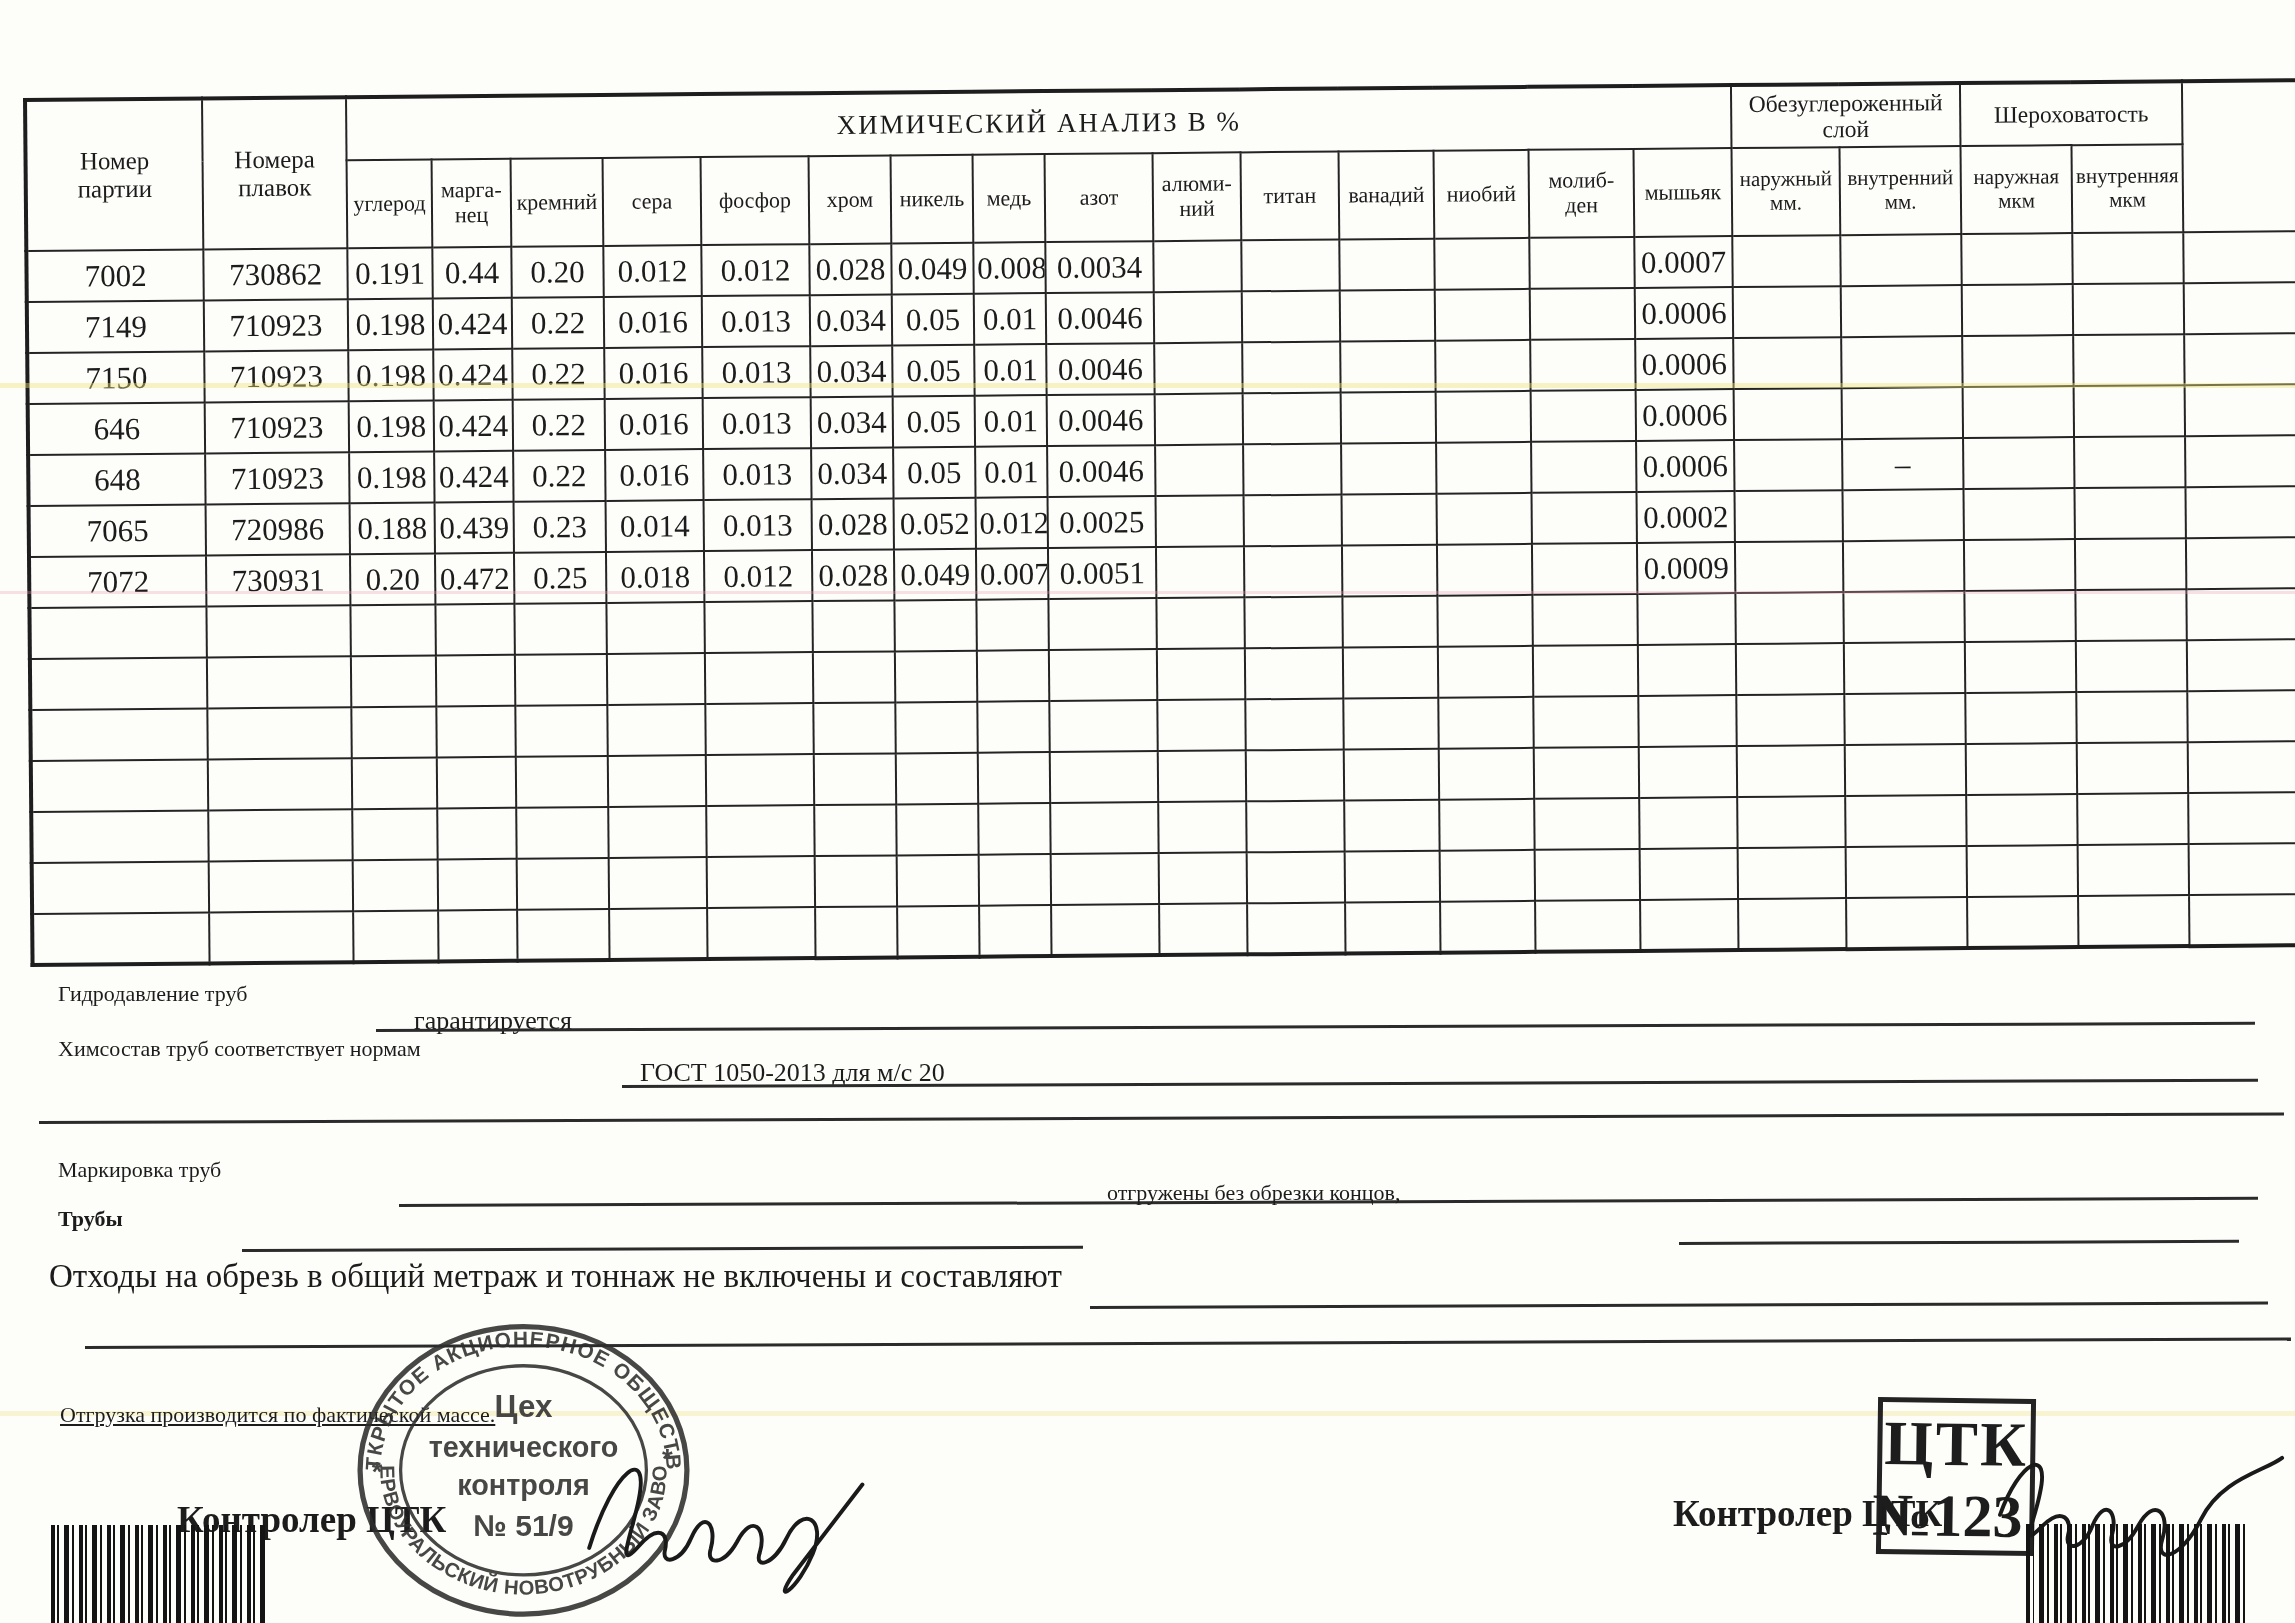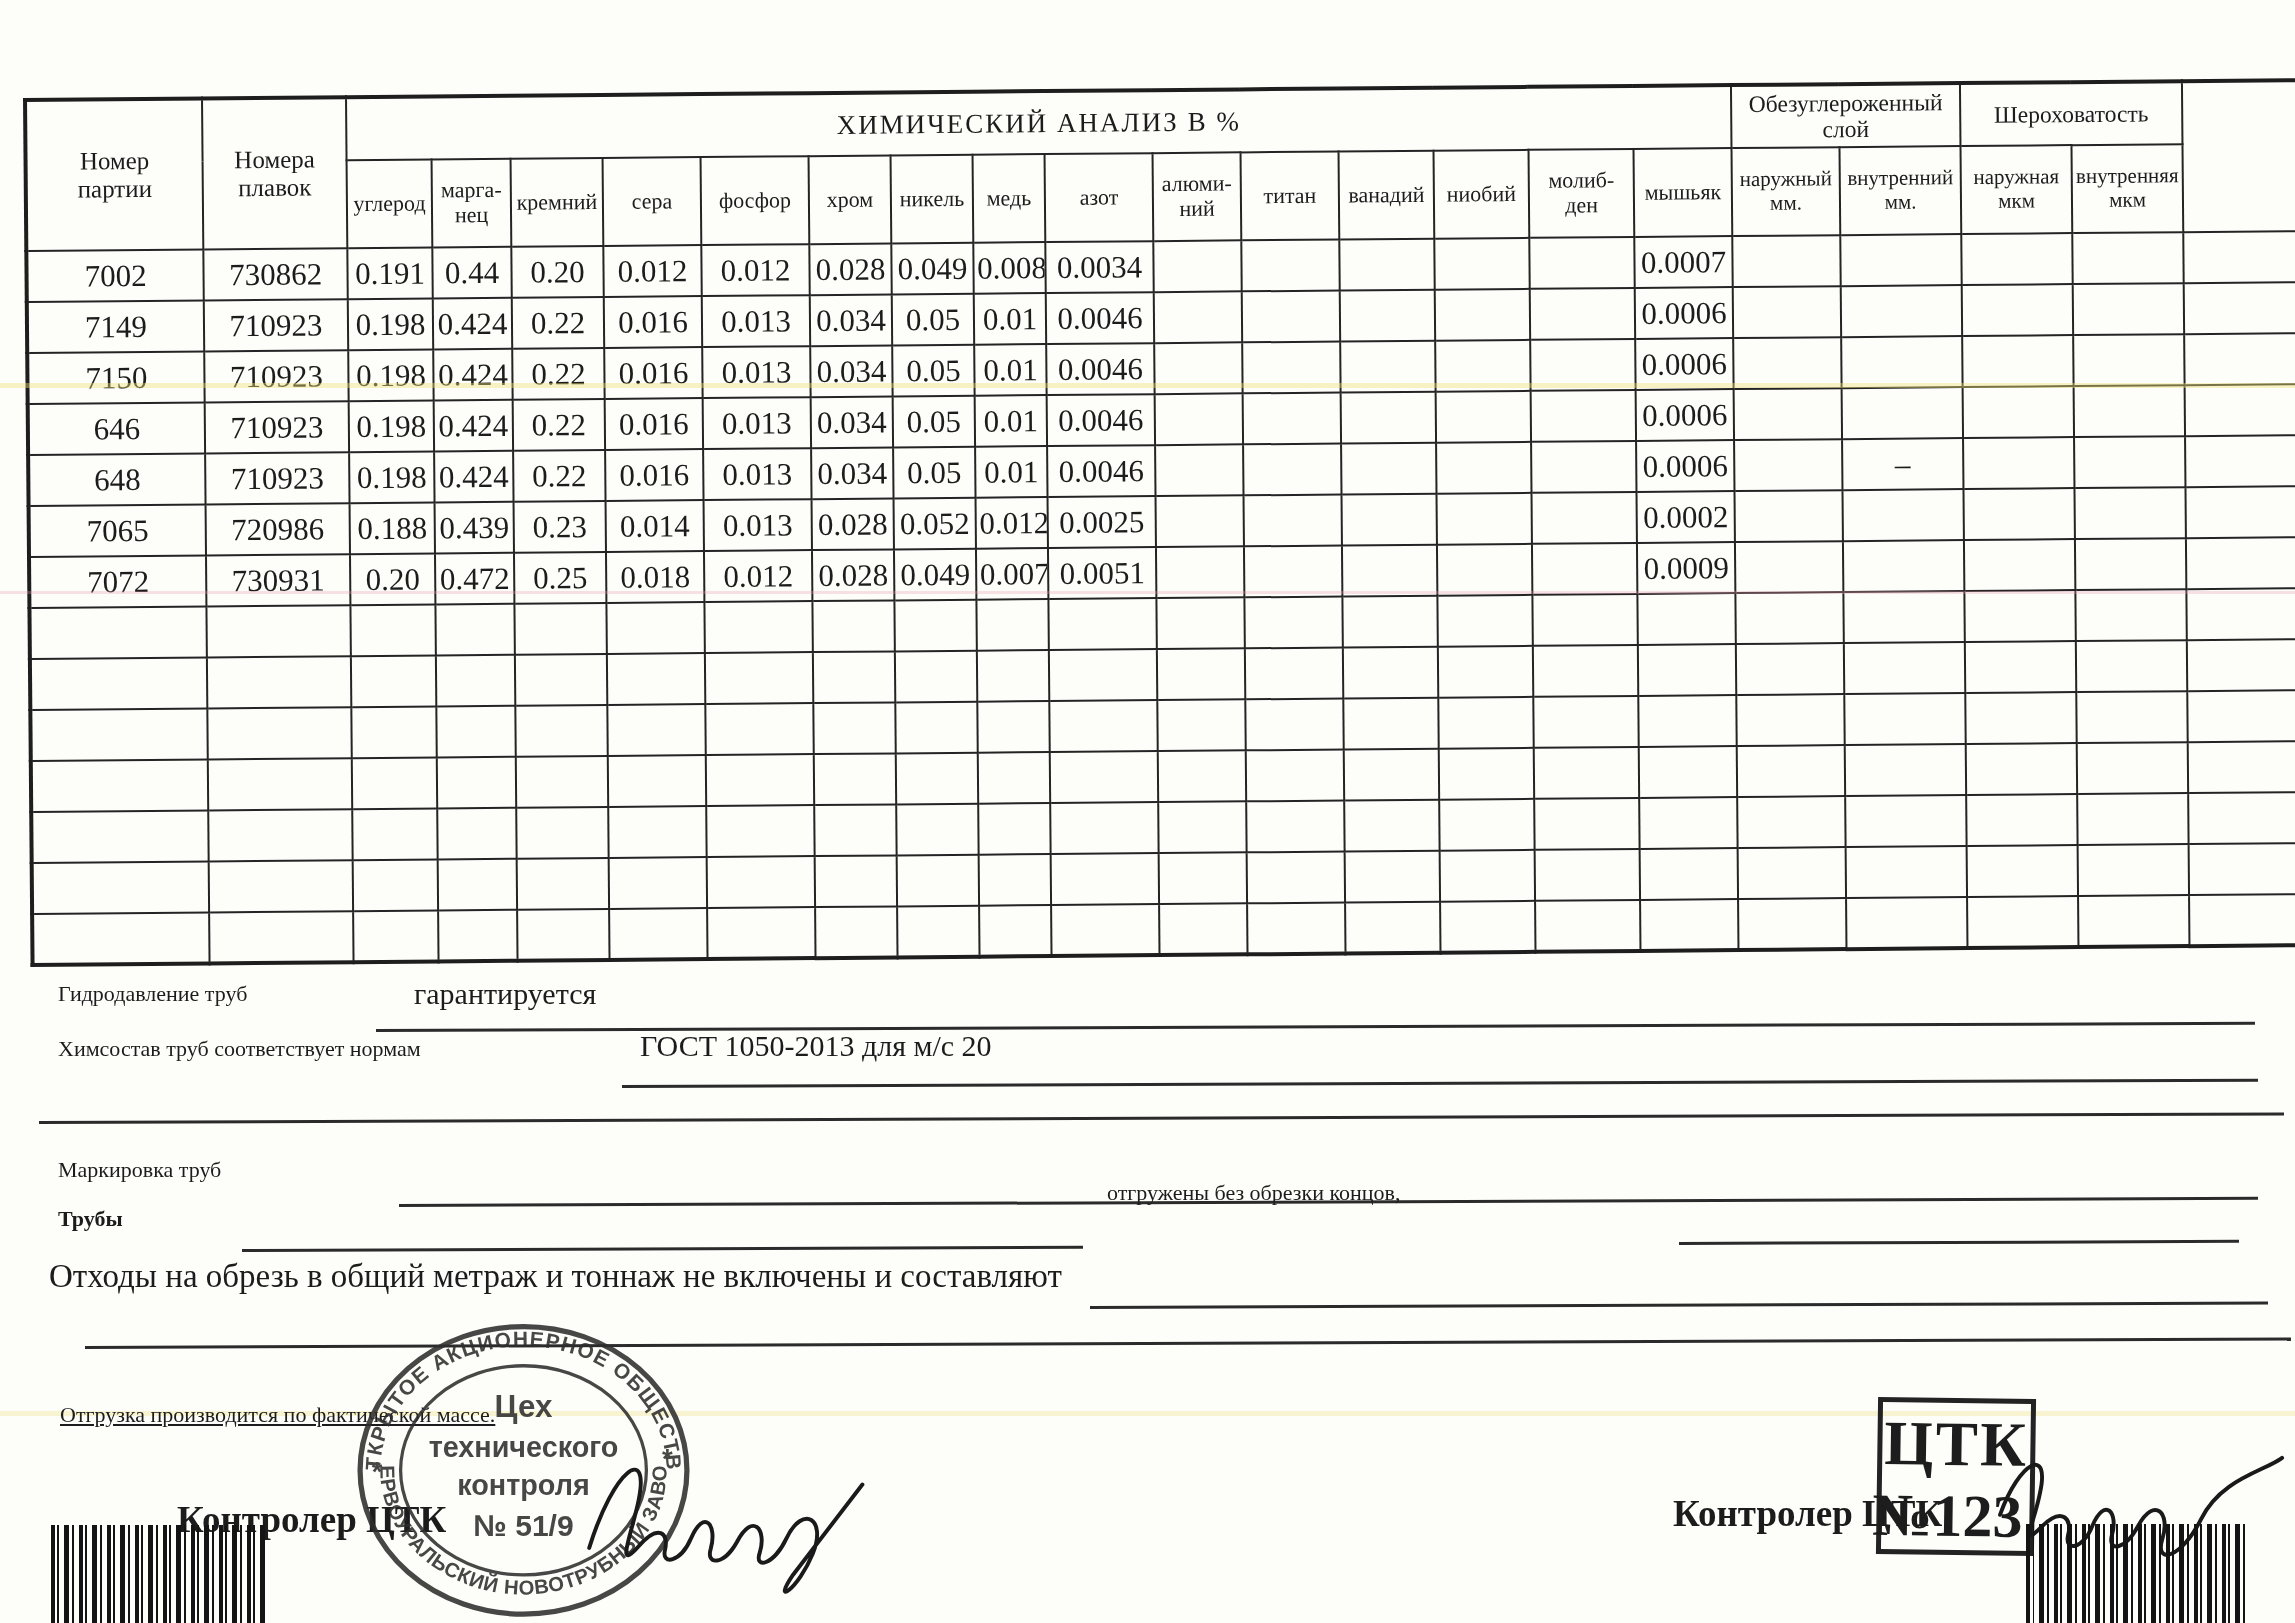--- a/index.html
+++ b/index.html
@@ -35,21 +35,21 @@
   .th-sub{font-size:21px;}
   tbody tr{height:51px;}
   tbody td{font-size:31px;}
   
   .scanline{position:absolute;left:0;width:2295px;pointer-events:none;}
   .sl-y1{top:383px;height:4.6px;background:rgba(236,226,120,0.42);}
   .sl-p1{top:591px;height:3.3px;background:rgba(233,158,180,0.30);}
   .sl-y2{top:1411px;height:5.2px;background:rgba(242,233,160,0.45);}
   
   .lbl{position:absolute;font-size:22px;white-space:nowrap;}
-  .val{position:absolute;font-size:30px;white-space:nowrap;}
+  .val{position:absolute;font-size:26px;white-space:nowrap;margin-top:29px;}
   .lbl-waste{font-size:33px;}
   .sig-lbl{position:absolute;font-size:37px;font-weight:bold;white-space:nowrap;}
   .hline{position:absolute;height:2.6px;background:#2b2b2b;transform:rotate(-0.22deg);transform-origin:0 0;}
   
   .round-stamp{position:absolute;left:347px;top:1317px;}
   .rect-stamp{
     position:absolute;left:1877px;top:1398px;width:148px;height:147px;
     border:5.2px solid #232323;transform:rotate(0.8deg);
     color:#1d1d1d;text-align:center;
   }

